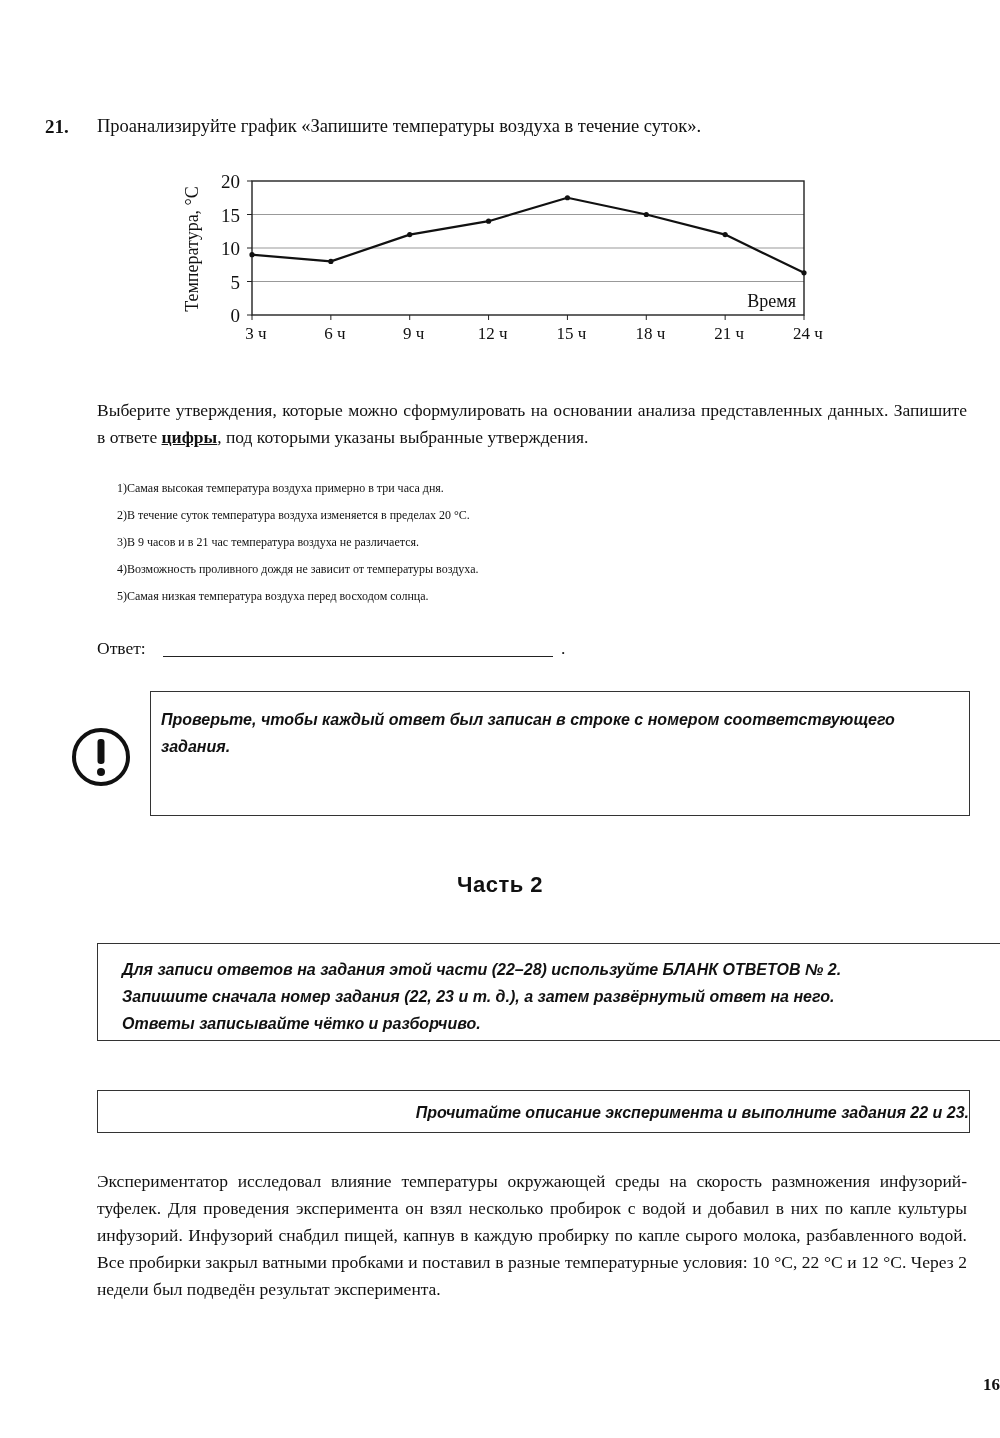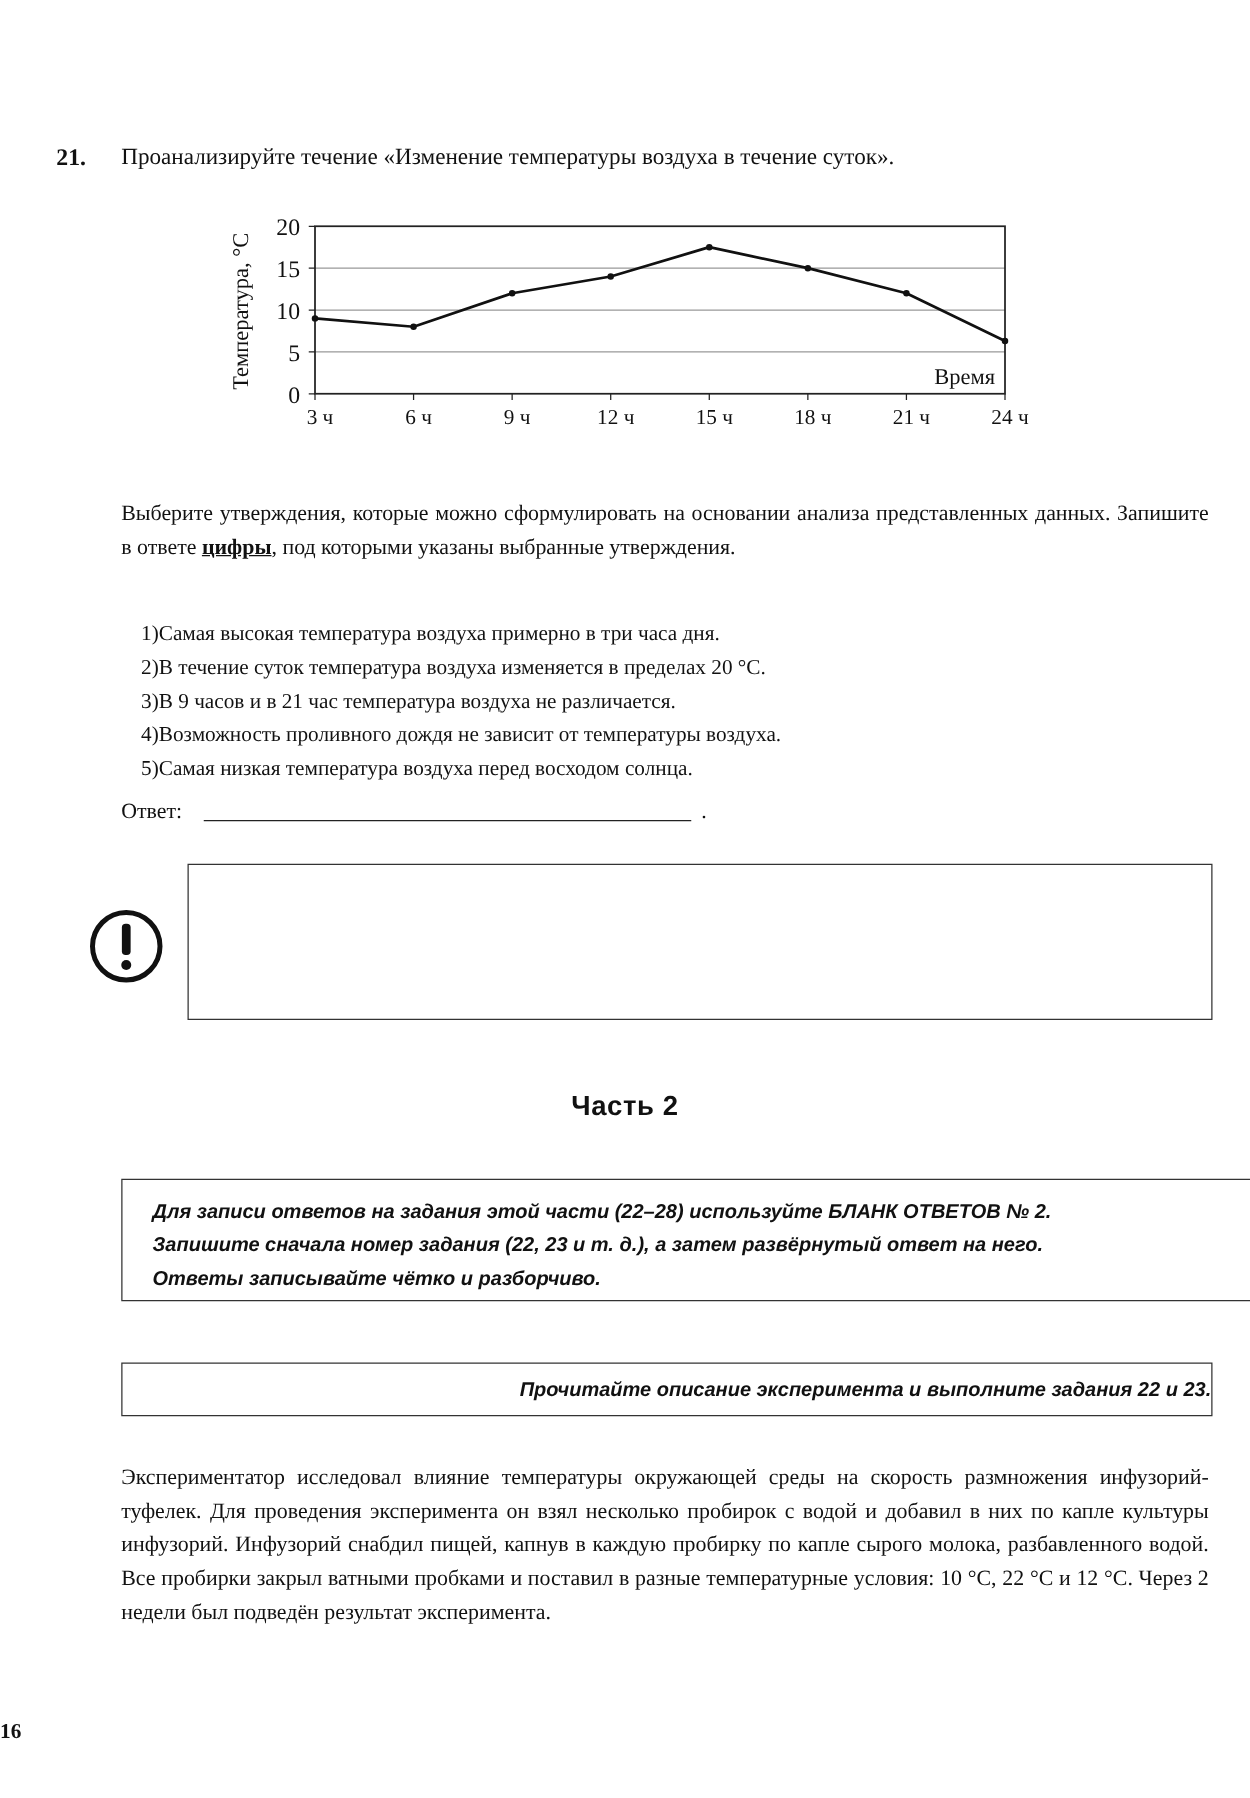--- a/index.html
+++ b/index.html
@@ -9,44 +9,44 @@
   .abs { position: absolute; }
 
   #task-number { left: 45px; top: 116px; font-size: 19px; font-weight: bold; }
   #task-title { left: 97px; top: 116px; font-size: 18.5px; }
 
   #chart { left: 170px; top: 165px; width: 680px; height: 190px; }
 
   .para { left: 97px; width: 870px; font-size: 17.5px; line-height: 27px; text-align: justify; }
   #intro { top: 397px; }
   #intro .u { font-weight: bold; text-decoration: underline; }
-  .opt { left: 97px; font-size: 17px; margin-top: 16px; }
+  .opt { left: 97px; font-size: 12px; }
   .opt .n { display: inline-block; width: 30px; }
 
   #answer-label { left: 97px; top: 638px; font-size: 17.5px; }
   #answer-line { left: 163px; top: 656px; width: 390px; height: 0; border-top: 1px solid #222; }
   #answer-dot { left: 561px; top: 638px; font-size: 17.5px; }
 
   .box { border: 1px solid #333; box-sizing: border-box; }
   #notice-box { left: 150px; top: 691px; width: 820px; height: 125px; padding: 14px 10px 0 10px; }
   #notice-box p, #part2-box p { margin: 0; font-size: 16px; font-weight: bold; font-style: italic; line-height: 27px; }
   #exclaim-icon { left: 70px; top: 726px; width: 62px; height: 62px; }
 
   #part2-title { left: 0; width: 1000px; top: 872px; text-align: center; font-size: 22px; font-weight: bold; letter-spacing: 0.5px; }
   #part2-box { left: 97px; top: 943px; width: 1000px; height: 98px; padding: 12px 10px 0 24px; }
   #read-box { left: 97px; top: 1090px; width: 873px; height: 43px; text-align: right; font-size: 16px; font-weight: bold; font-style: italic; line-height: 43px; }
 
   #experiment { top: 1168px; line-height: 27px; }
-  #page-number { left: 0; width: 1000px; top: 1375px; text-align: left; font-size: 17px; font-weight: bold; }
+  #page-number { left: 0; width: 1000px; top: 1375px; text-align: right; font-size: 17px; font-weight: bold; }
 </style>
 </head>
 <body>
 
 <div class="abs serif" id="task-number">21.</div>
-<div class="abs serif" id="task-title">Проанализируйте течение «Изменение температуры воздуха в течение суток».</div>
+<div class="abs serif" id="task-title">Проанализируйте график «Запишите температуры воздуха в течение суток».</div>
 
 <div class="abs" id="chart">
   <svg id="chart-svg" width="680" height="190" viewBox="0 0 680 190" xmlns="http://www.w3.org/2000/svg">
     <g id="grid" stroke="#999" stroke-width="1">
         <line x1="77" x2="82" y1="150" y2="150" stroke="#222"></line>
         <line x1="82" x2="634" y1="116.5" y2="116.5"></line>
         <line x1="77" x2="82" y1="116.5" y2="116.5" stroke="#222"></line>
         <line x1="82" x2="634" y1="83" y2="83"></line>
         <line x1="77" x2="82" y1="83" y2="83" stroke="#222"></line>
         <line x1="82" x2="634" y1="49.5" y2="49.5"></line>
@@ -108,20 +108,21 @@
 <div class="abs serif" id="answer-dot">.</div>
 
 <div class="abs" id="exclaim-icon">
   <svg width="62" height="62" viewBox="0 0 62 62">
     <circle cx="31" cy="31" r="27" fill="none" stroke="#111" stroke-width="4"></circle>
     <rect x="27.5" y="13" width="7" height="25" rx="3" fill="#111"></rect>
     <circle cx="31" cy="46" r="4" fill="#111"></circle>
   </svg>
 </div>
 <div class="abs box sans" id="notice-box">
+  <p>Проверьте, чтобы каждый ответ был записан в строке с номером соответствующего задания.</p>
 </div>
 
 <div class="abs sans" id="part2-title">Часть 2</div>
 
 <div class="abs box sans" id="part2-box">
   <p>Для записи ответов на задания этой части (22–28) используйте БЛАНК ОТВЕТОВ № 2.</p>
   <p>Запишите сначала номер задания (22, 23 и т. д.), а затем развёрнутый ответ на него.</p>
   <p>Ответы записывайте чётко и разборчиво.</p>
 </div>
 

